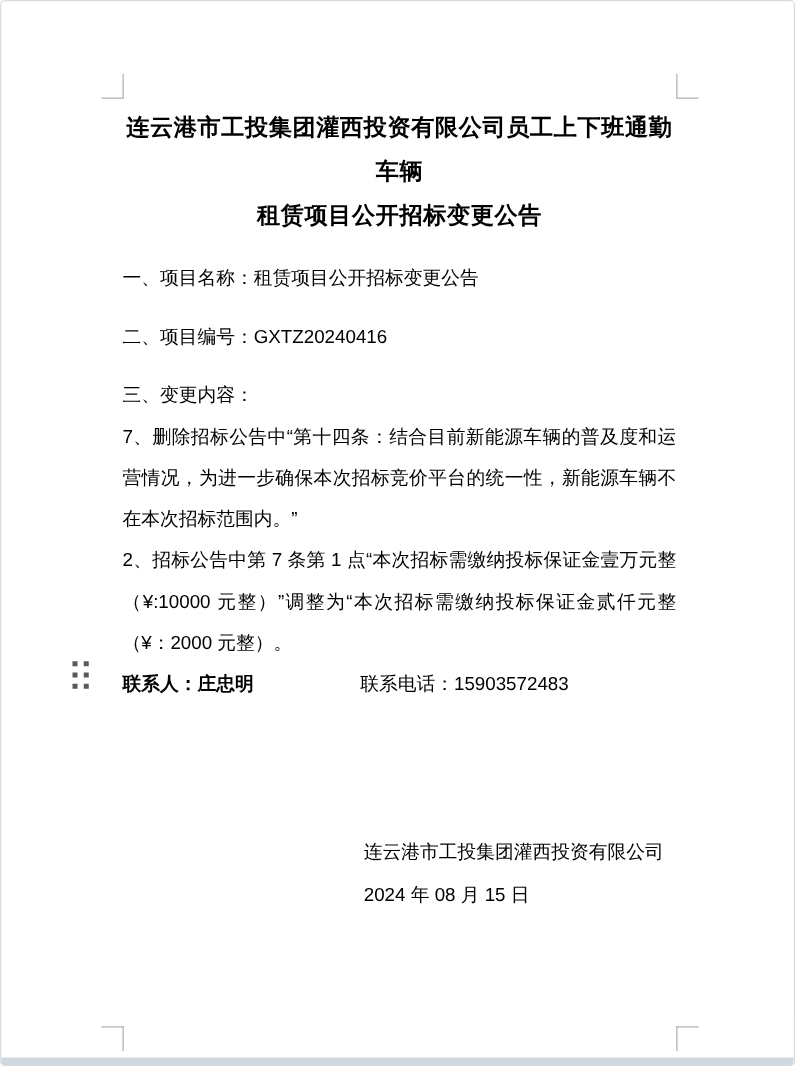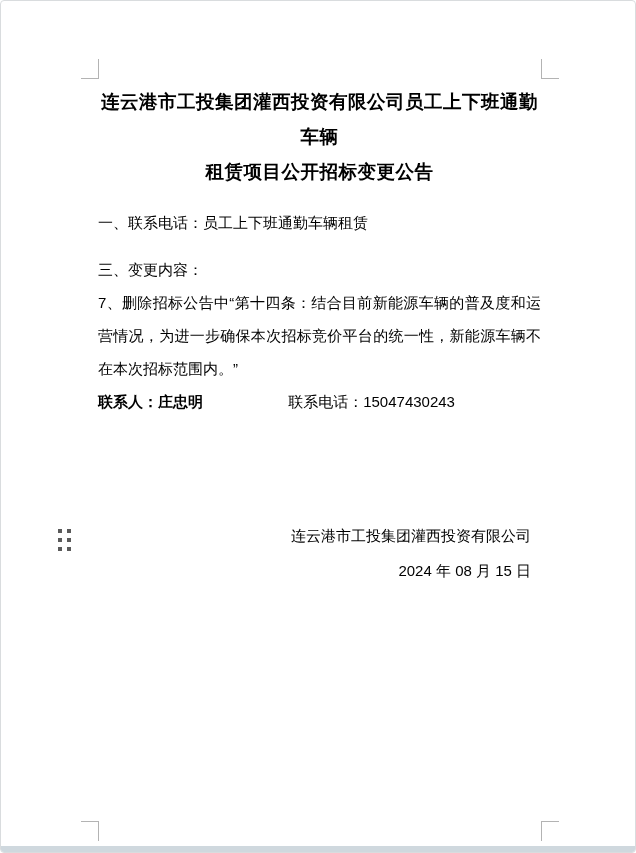--- a/index.html
+++ b/index.html
@@ -58,21 +58,21 @@
     line-height: 35px;
     letter-spacing: 0.5px;
   }
   .item { text-align: justify; }
   .gap-after { margin-bottom: 14px; }
   .contact-line { white-space: nowrap; }
   .contact-person { display: inline-block; width: 186px; font-weight: bold; }
   .signature {
     margin: 100px 10px 0 auto;
     width: 240px;
-    text-align: right;
+    text-align: left;
     line-height: 35px;
   }
 </style>
 </head>
 <body>
 
 <div class="page">
 
   <div class="crop crop-tl"></div>
   <div class="crop crop-tr"></div>
@@ -88,27 +88,29 @@
       <i></i>
   </div>
 
   <div class="content">
 
     <div class="doc-title">
       <div>连云港市工投集团灌西投资有限公司员工上下班通勤车辆</div>
       <div>租赁项目公开招标变更公告</div>
     </div>
 
-    <div class="item gap-after">一、联系电话：员工上下班通勤车辆租赁</div>
+    <div class="item gap-after">一、项目名称：租赁项目公开招标变更公告</div>
+    <div class="item gap-after">二、项目编号：GXTZ20240416</div>
     <div class="item">三、变更内容：</div>
     <div class="item">7、删除招标公告中“第十四条：结合目前新能源车辆的普及度和运营情况，为进一步确保本次招标竞价平台的统一性，新能源车辆不在本次招标范围内。”</div>
+    <div class="item">2、招标公告中第 7 条第 1 点“本次招标需缴纳投标保证金壹万元整（¥:10000 元整）”调整为“本次招标需缴纳投标保证金贰仟元整（¥：2000 元整）。</div>
 
     <div class="contact-line">
       <span class="contact-person">联系人：庄忠明</span>
-      <span>联系电话：15047430243</span>
+      <span>联系电话：15903572483</span>
     </div>
 
     <div class="signature">
       <div>连云港市工投集团灌西投资有限公司</div>
       <div>2024 年 08 月 15 日</div>
     </div>
 
   </div>
 
   <div class="bottom-bar"></div>

